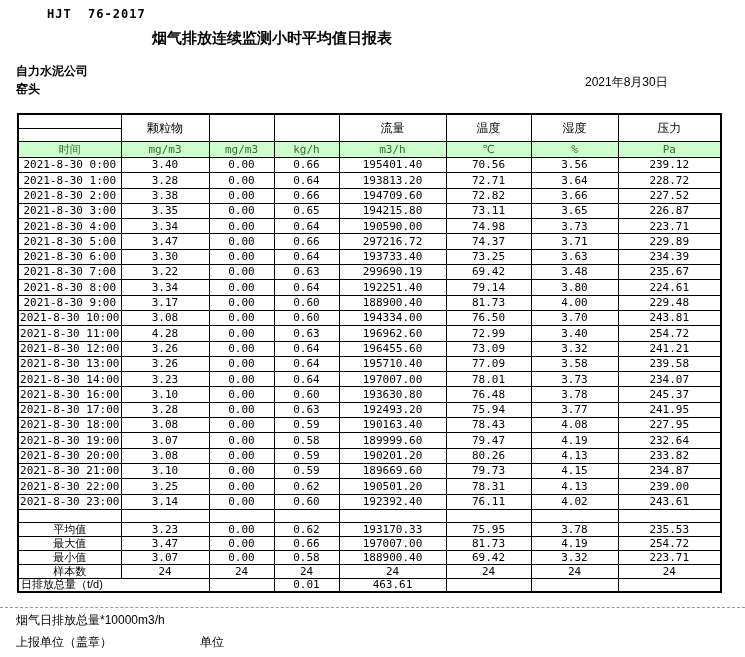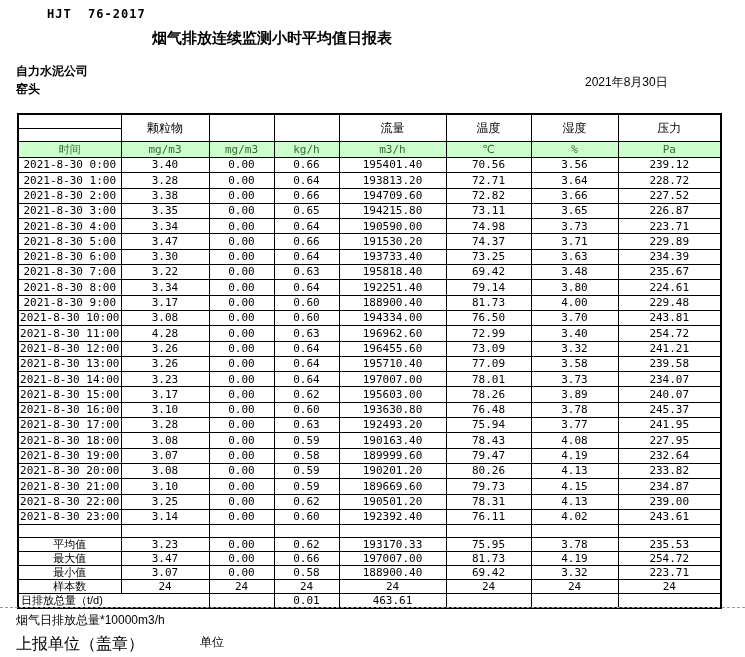--- a/index.html
+++ b/index.html
@@ -7,21 +7,21 @@
     position:relative;width:745px;height:657px;background:#ffffff;
     font-family:"Liberation Sans",sans-serif;color:#000;overflow:hidden;
   }
   .abs{position:absolute;white-space:pre;}
   .std{left:16px;top:7px;font:bold 12px "DejaVu Sans Mono",monospace;letter-spacing:1px;margin-left:31px;}
   .title{left:152px;top:29px;font-size:15px;font-weight:bold;}
   .company{left:16px;top:63px;font-size:12px;font-weight:bold;}
   .station{left:16px;top:81px;font-size:12px;font-weight:bold;}
   .date{left:585px;top:74px;font-size:12px;}
   .note{left:16px;top:612px;font-size:12px;}
-  .report-unit{left:16px;top:634px;font-size:16px;}
+  .report-unit{left:16px;top:634px;font-size:12px;}
   .unit-label{left:200px;top:634px;font-size:12px;}
   .page-break{position:absolute;left:0;top:607px;width:745px;border-top:1px dashed #9a9a9a;}
 
   table.report{
     position:absolute;left:17px;top:113px;
     border-collapse:collapse;table-layout:fixed;
     border:2px solid var(--border,#000);
   }
   .report th,.report td{
     border:1px solid var(--border,#000);
@@ -142,41 +142,41 @@
       <td>190590.00</td>
       <td>74.98</td>
       <td>3.73</td>
       <td>223.71</td>
     </tr>
         <tr>
       <td class="c-time">2021-8-30 5:00</td>
       <td>3.47</td>
       <td>0.00</td>
       <td>0.66</td>
-      <td>191530.20</td>
+      <td>297216.72</td>
       <td>74.37</td>
       <td>3.71</td>
       <td>229.89</td>
     </tr>
         <tr>
       <td class="c-time">2021-8-30 6:00</td>
       <td>3.30</td>
       <td>0.00</td>
       <td>0.64</td>
       <td>193733.40</td>
       <td>73.25</td>
       <td>3.63</td>
       <td>234.39</td>
     </tr>
         <tr>
       <td class="c-time">2021-8-30 7:00</td>
       <td>3.22</td>
       <td>0.00</td>
       <td>0.63</td>
-      <td>195818.40</td>
+      <td>299690.19</td>
       <td>69.42</td>
       <td>3.48</td>
       <td>235.67</td>
     </tr>
         <tr>
       <td class="c-time">2021-8-30 8:00</td>
       <td>3.34</td>
       <td>0.00</td>
       <td>0.64</td>
       <td>192251.40</td>
@@ -238,30 +238,20 @@
       <td class="c-time">2021-8-30 14:00</td>
       <td>3.23</td>
       <td>0.00</td>
       <td>0.64</td>
       <td>197007.00</td>
       <td>78.01</td>
       <td>3.73</td>
       <td>234.07</td>
     </tr>
         <tr>
-      <td class="c-time">2021-8-30 15:00</td>
-      <td>3.17</td>
-      <td>0.00</td>
-      <td>0.62</td>
-      <td>195603.00</td>
-      <td>78.26</td>
-      <td>3.89</td>
-      <td>240.07</td>
-    </tr>
-        <tr>
       <td class="c-time">2021-8-30 16:00</td>
       <td>3.10</td>
       <td>0.00</td>
       <td>0.60</td>
       <td>193630.80</td>
       <td>76.48</td>
       <td>3.78</td>
       <td>245.37</td>
     </tr>
         <tr>

